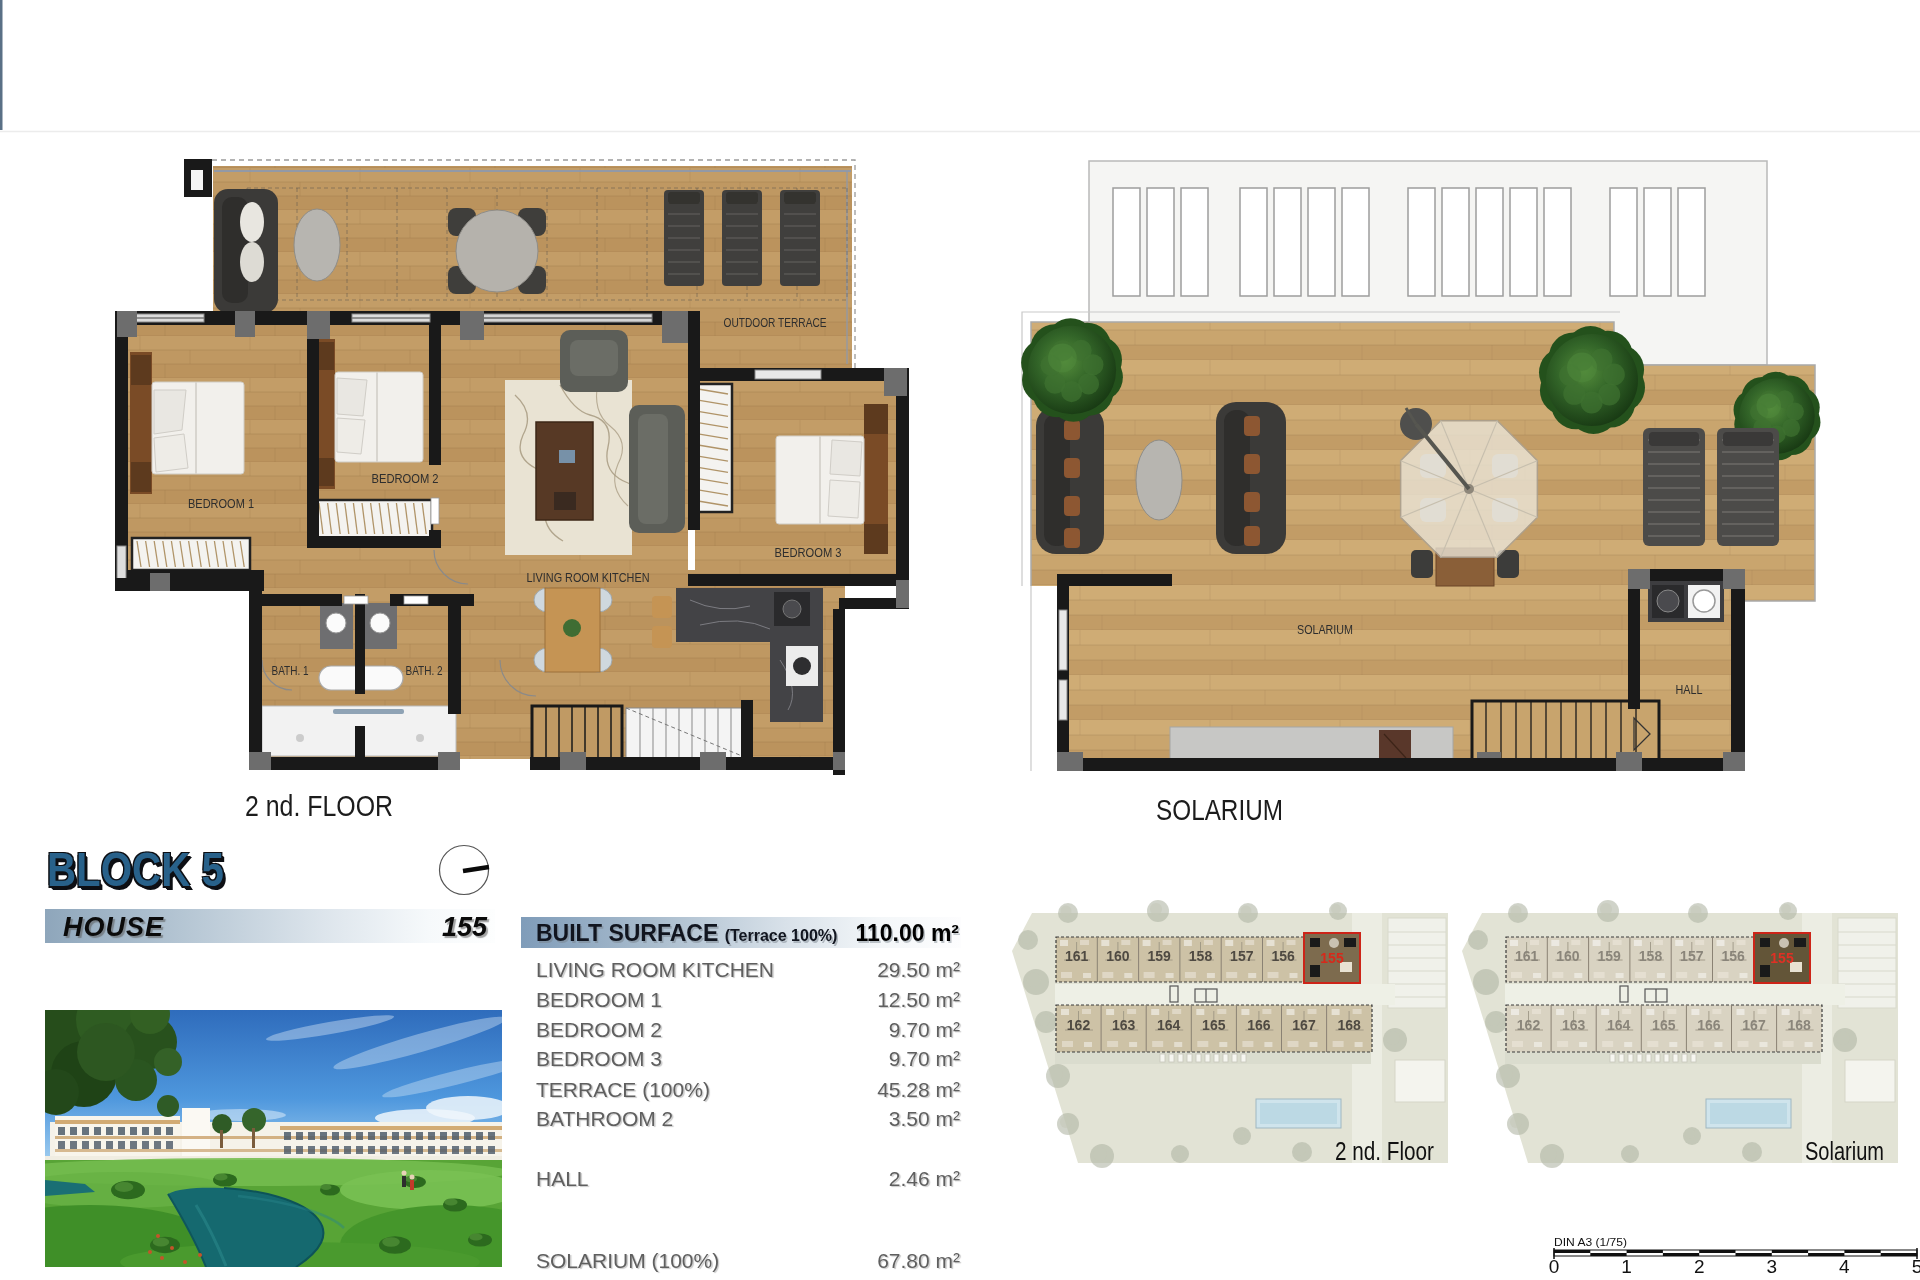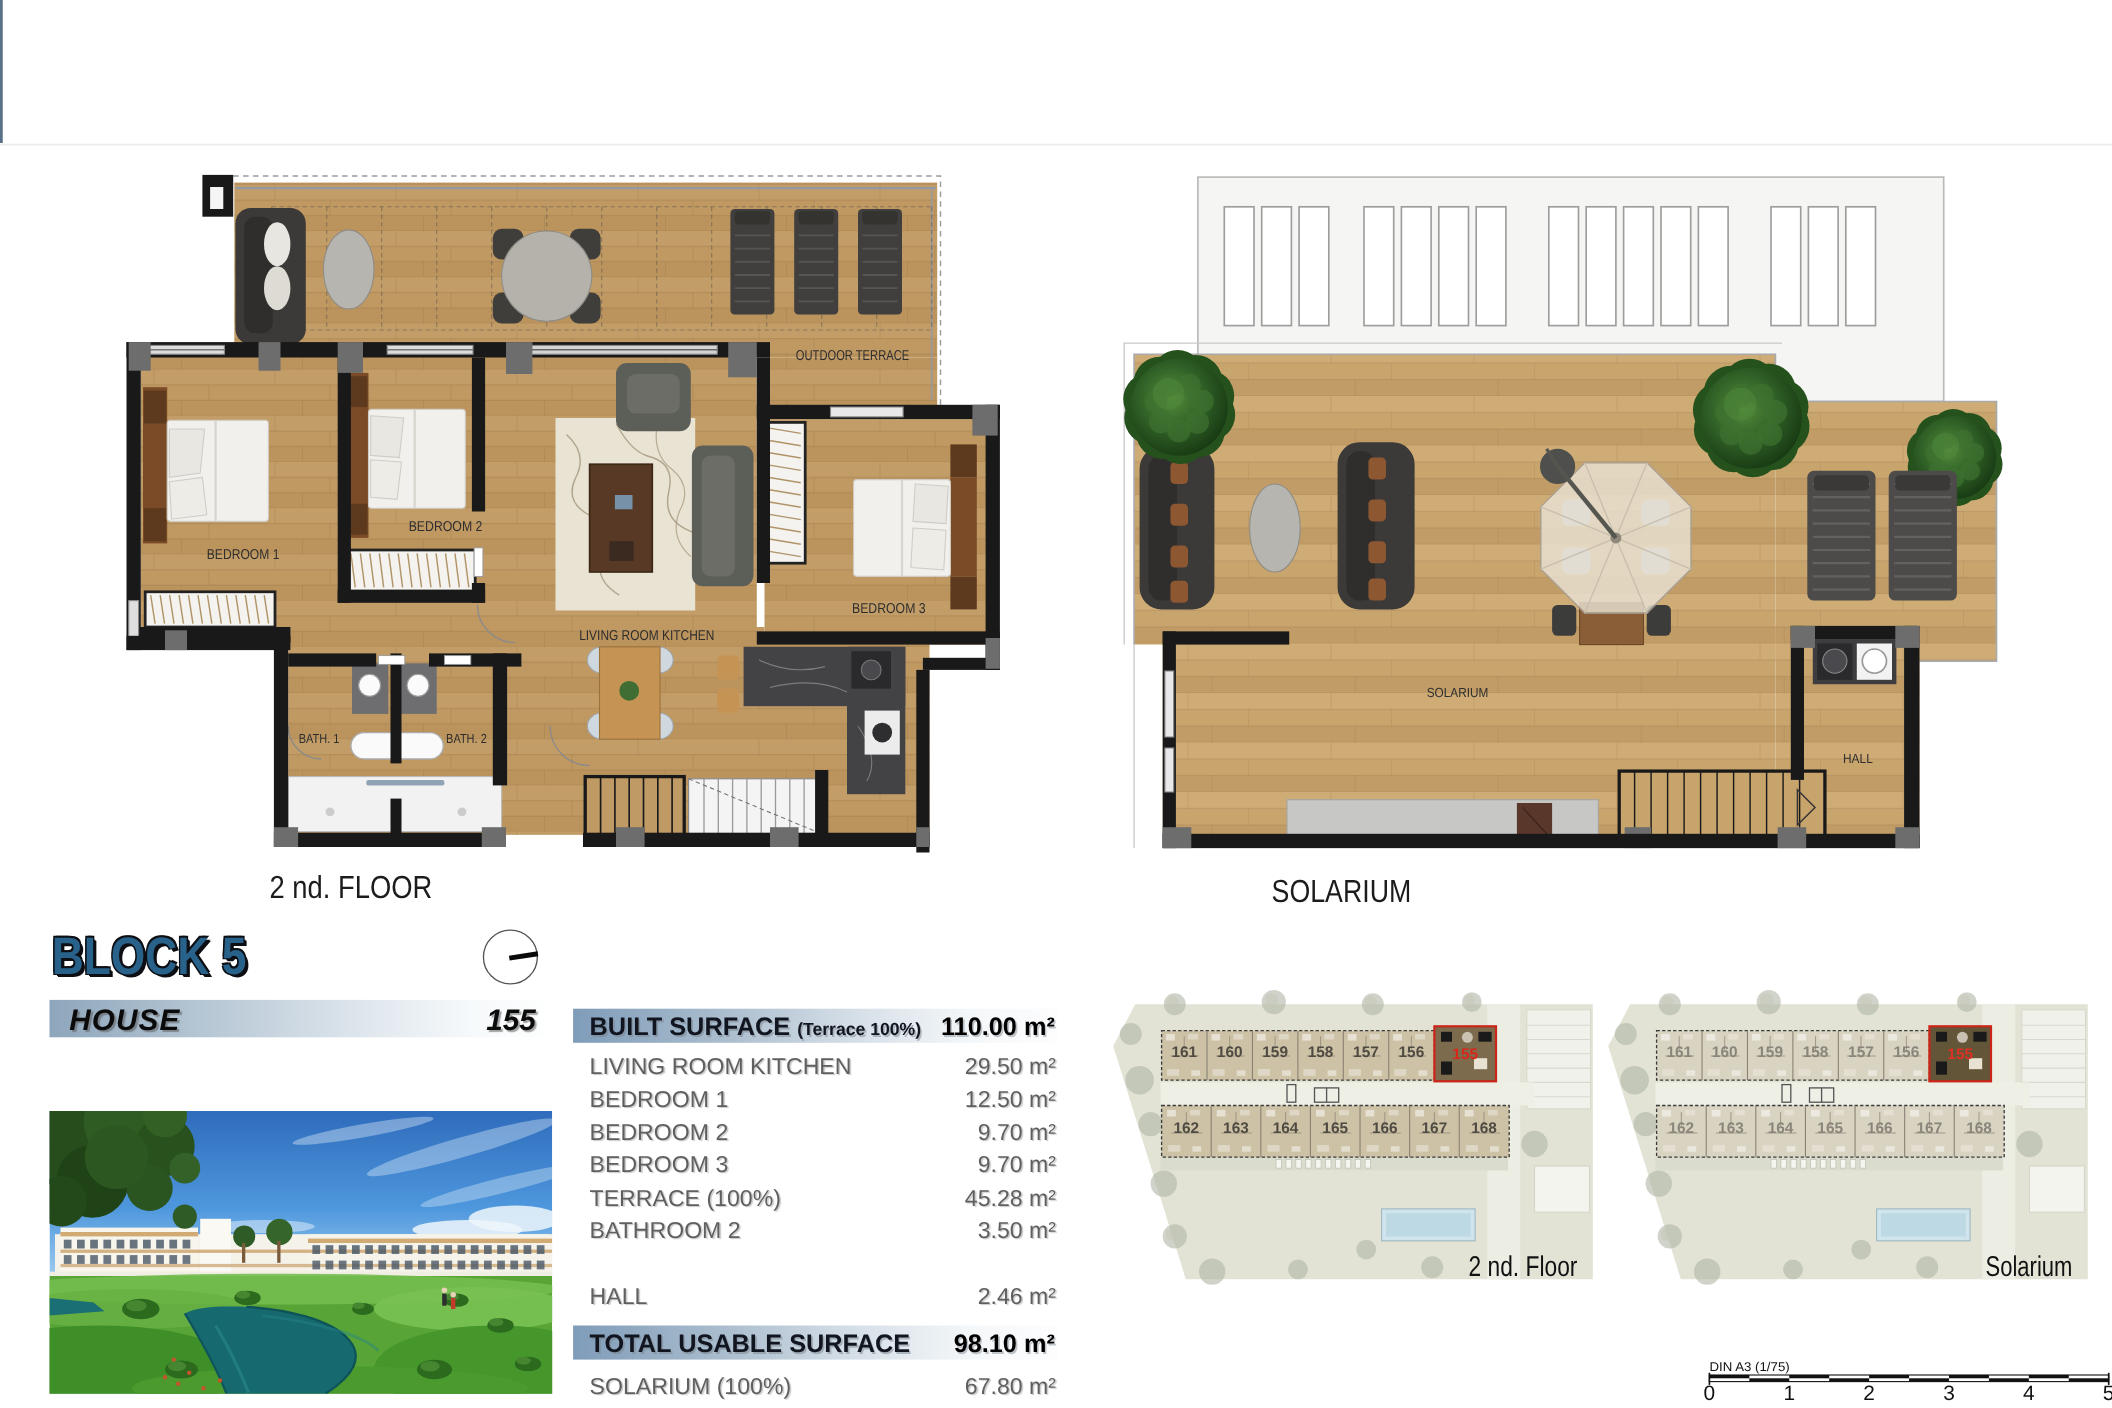--- a/index.html
+++ b/index.html
@@ -1003,20 +1003,16 @@
       <span class="b">3.50 m²</span>
     </div>
 <div class="row" style="top:1078px">
       <span class="a">TERRACE (100%)</span>
       <span class="b">45.28 m²</span>
     </div>
 <div class="row" style="top:1166.5999999999997px">
       <span class="a">HALL</span>
       <span class="b">2.46 m²</span>
     </div>
-<div class="bar" style="top:1205px">
-      <span class="t">TOTAL USABLE SURFACE</span>
-      <span class="v">98.10 m²</span>
-    </div>
 <div class="row" style="top:1249px">
       <span class="a">SOLARIUM (100%)</span>
       <span class="b">67.80 m²</span>
     </div>
 </div>
 </body></html>

